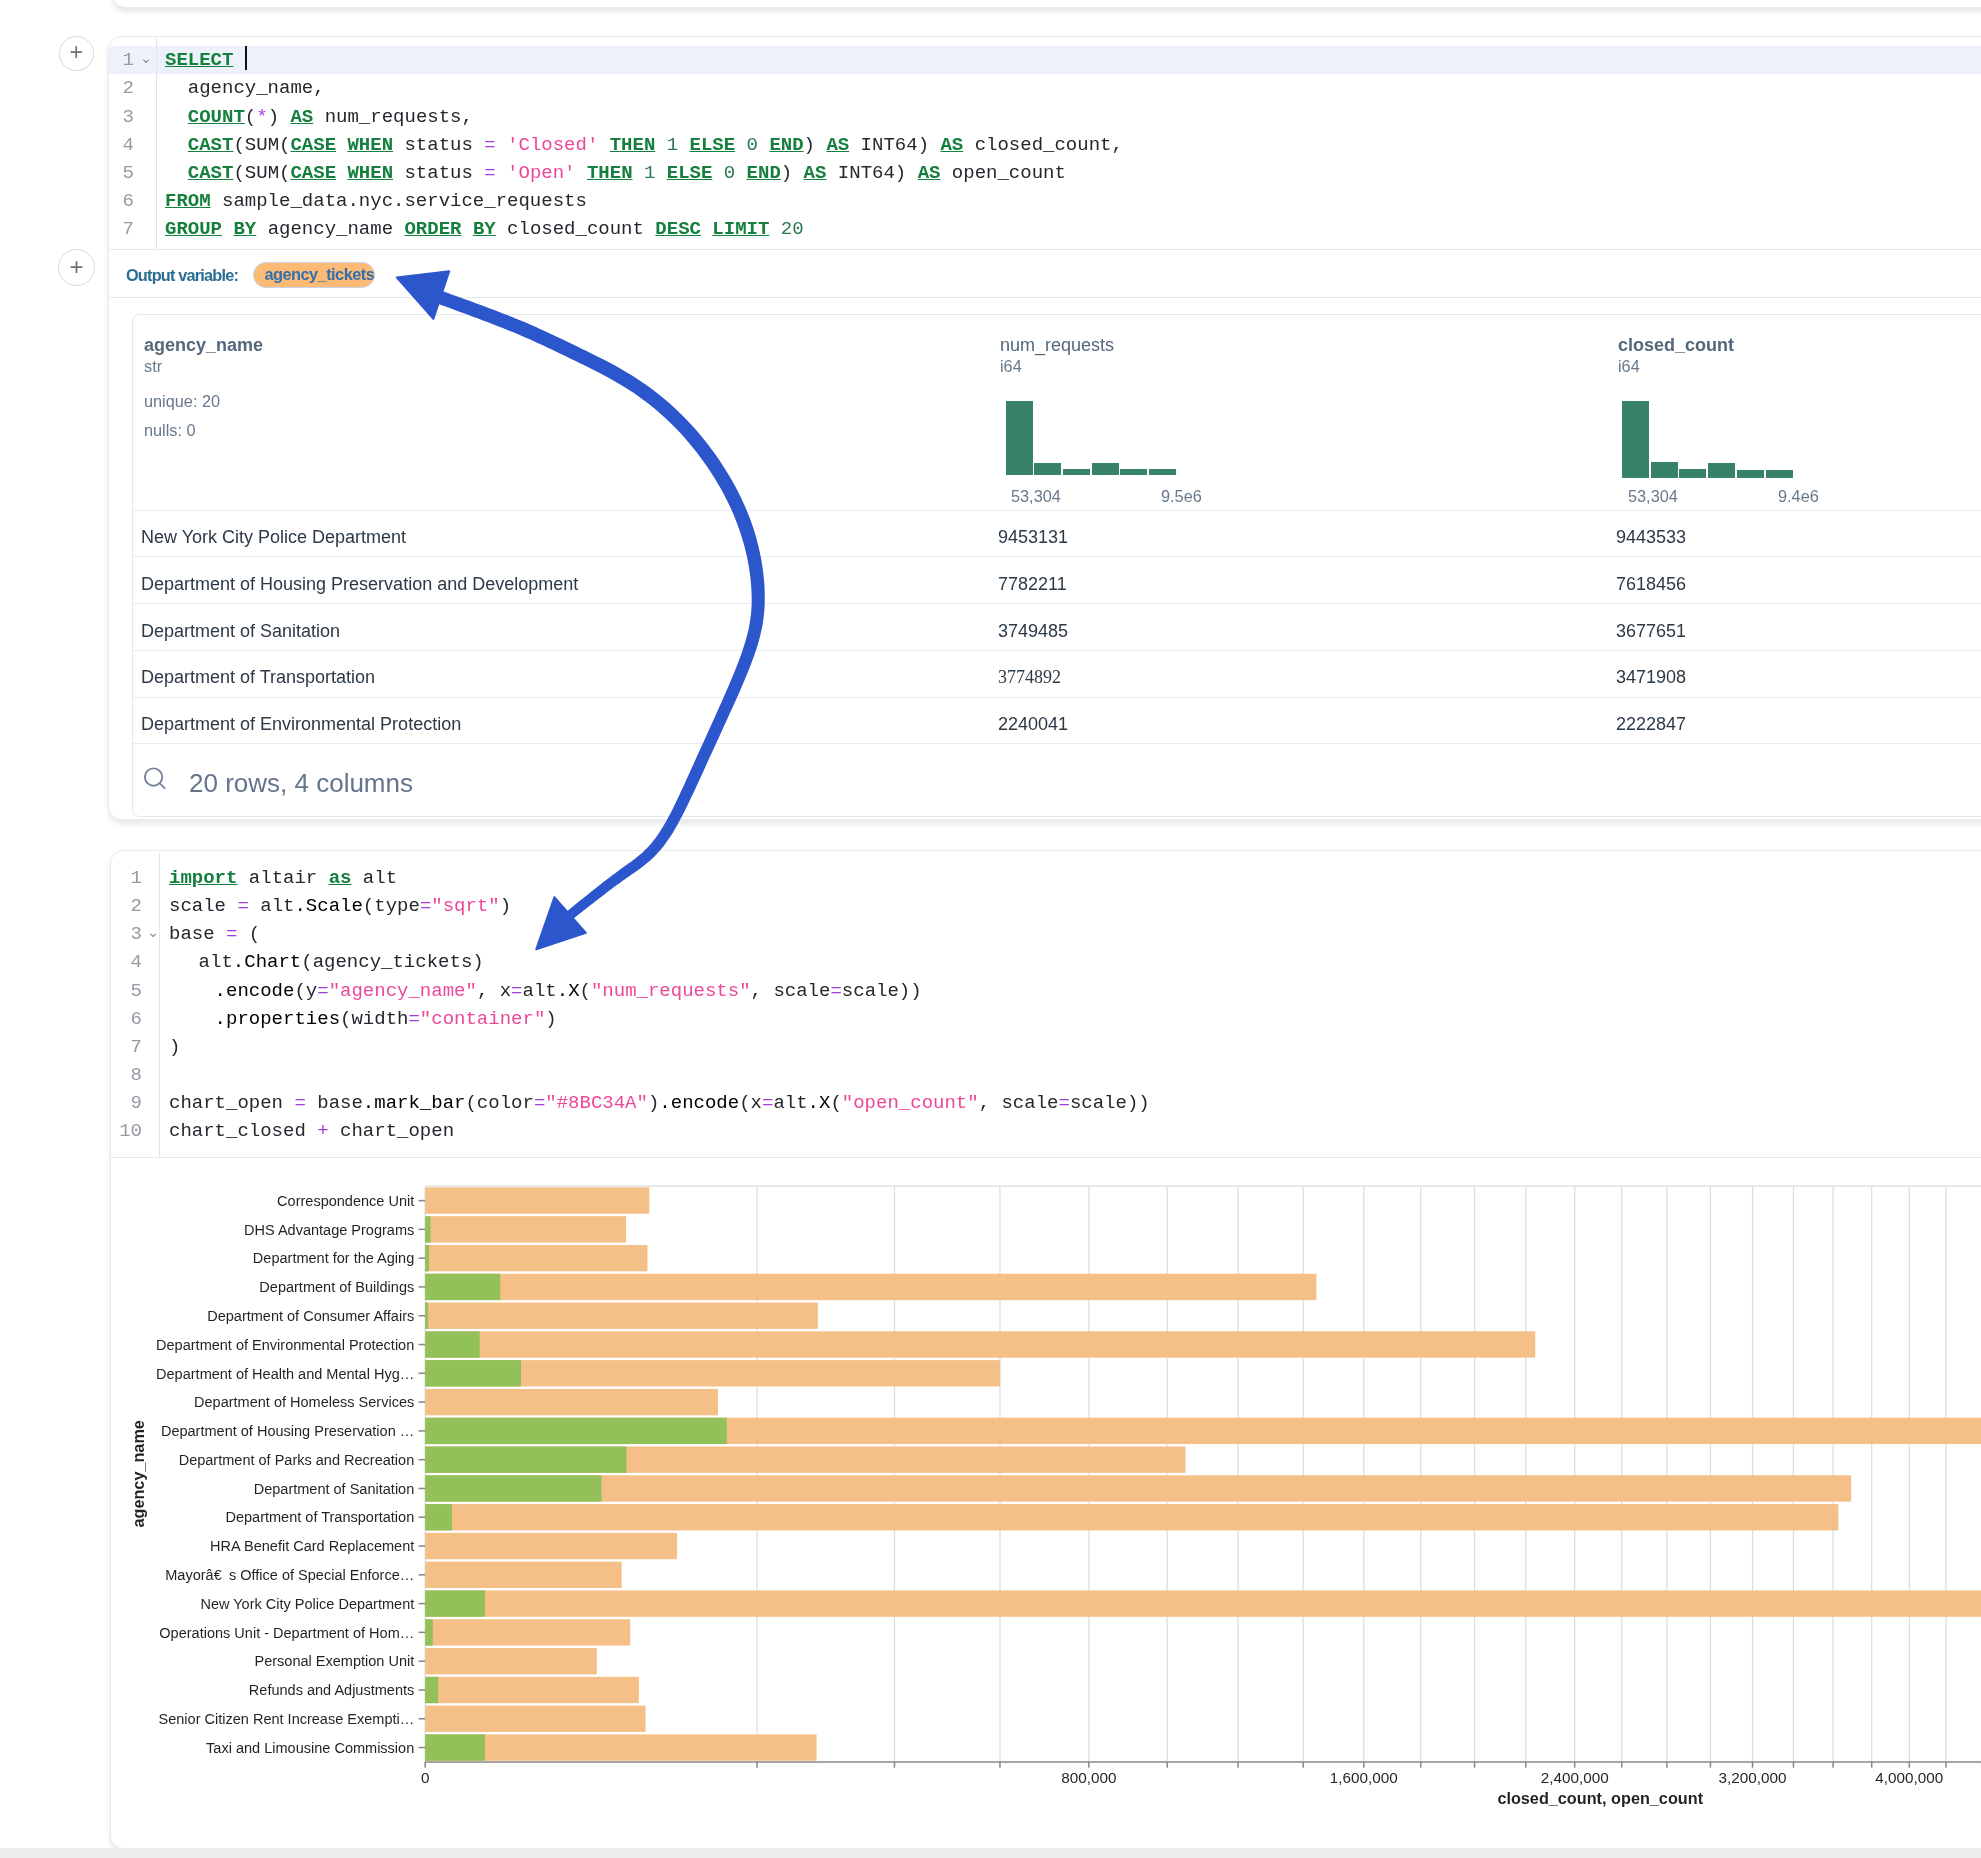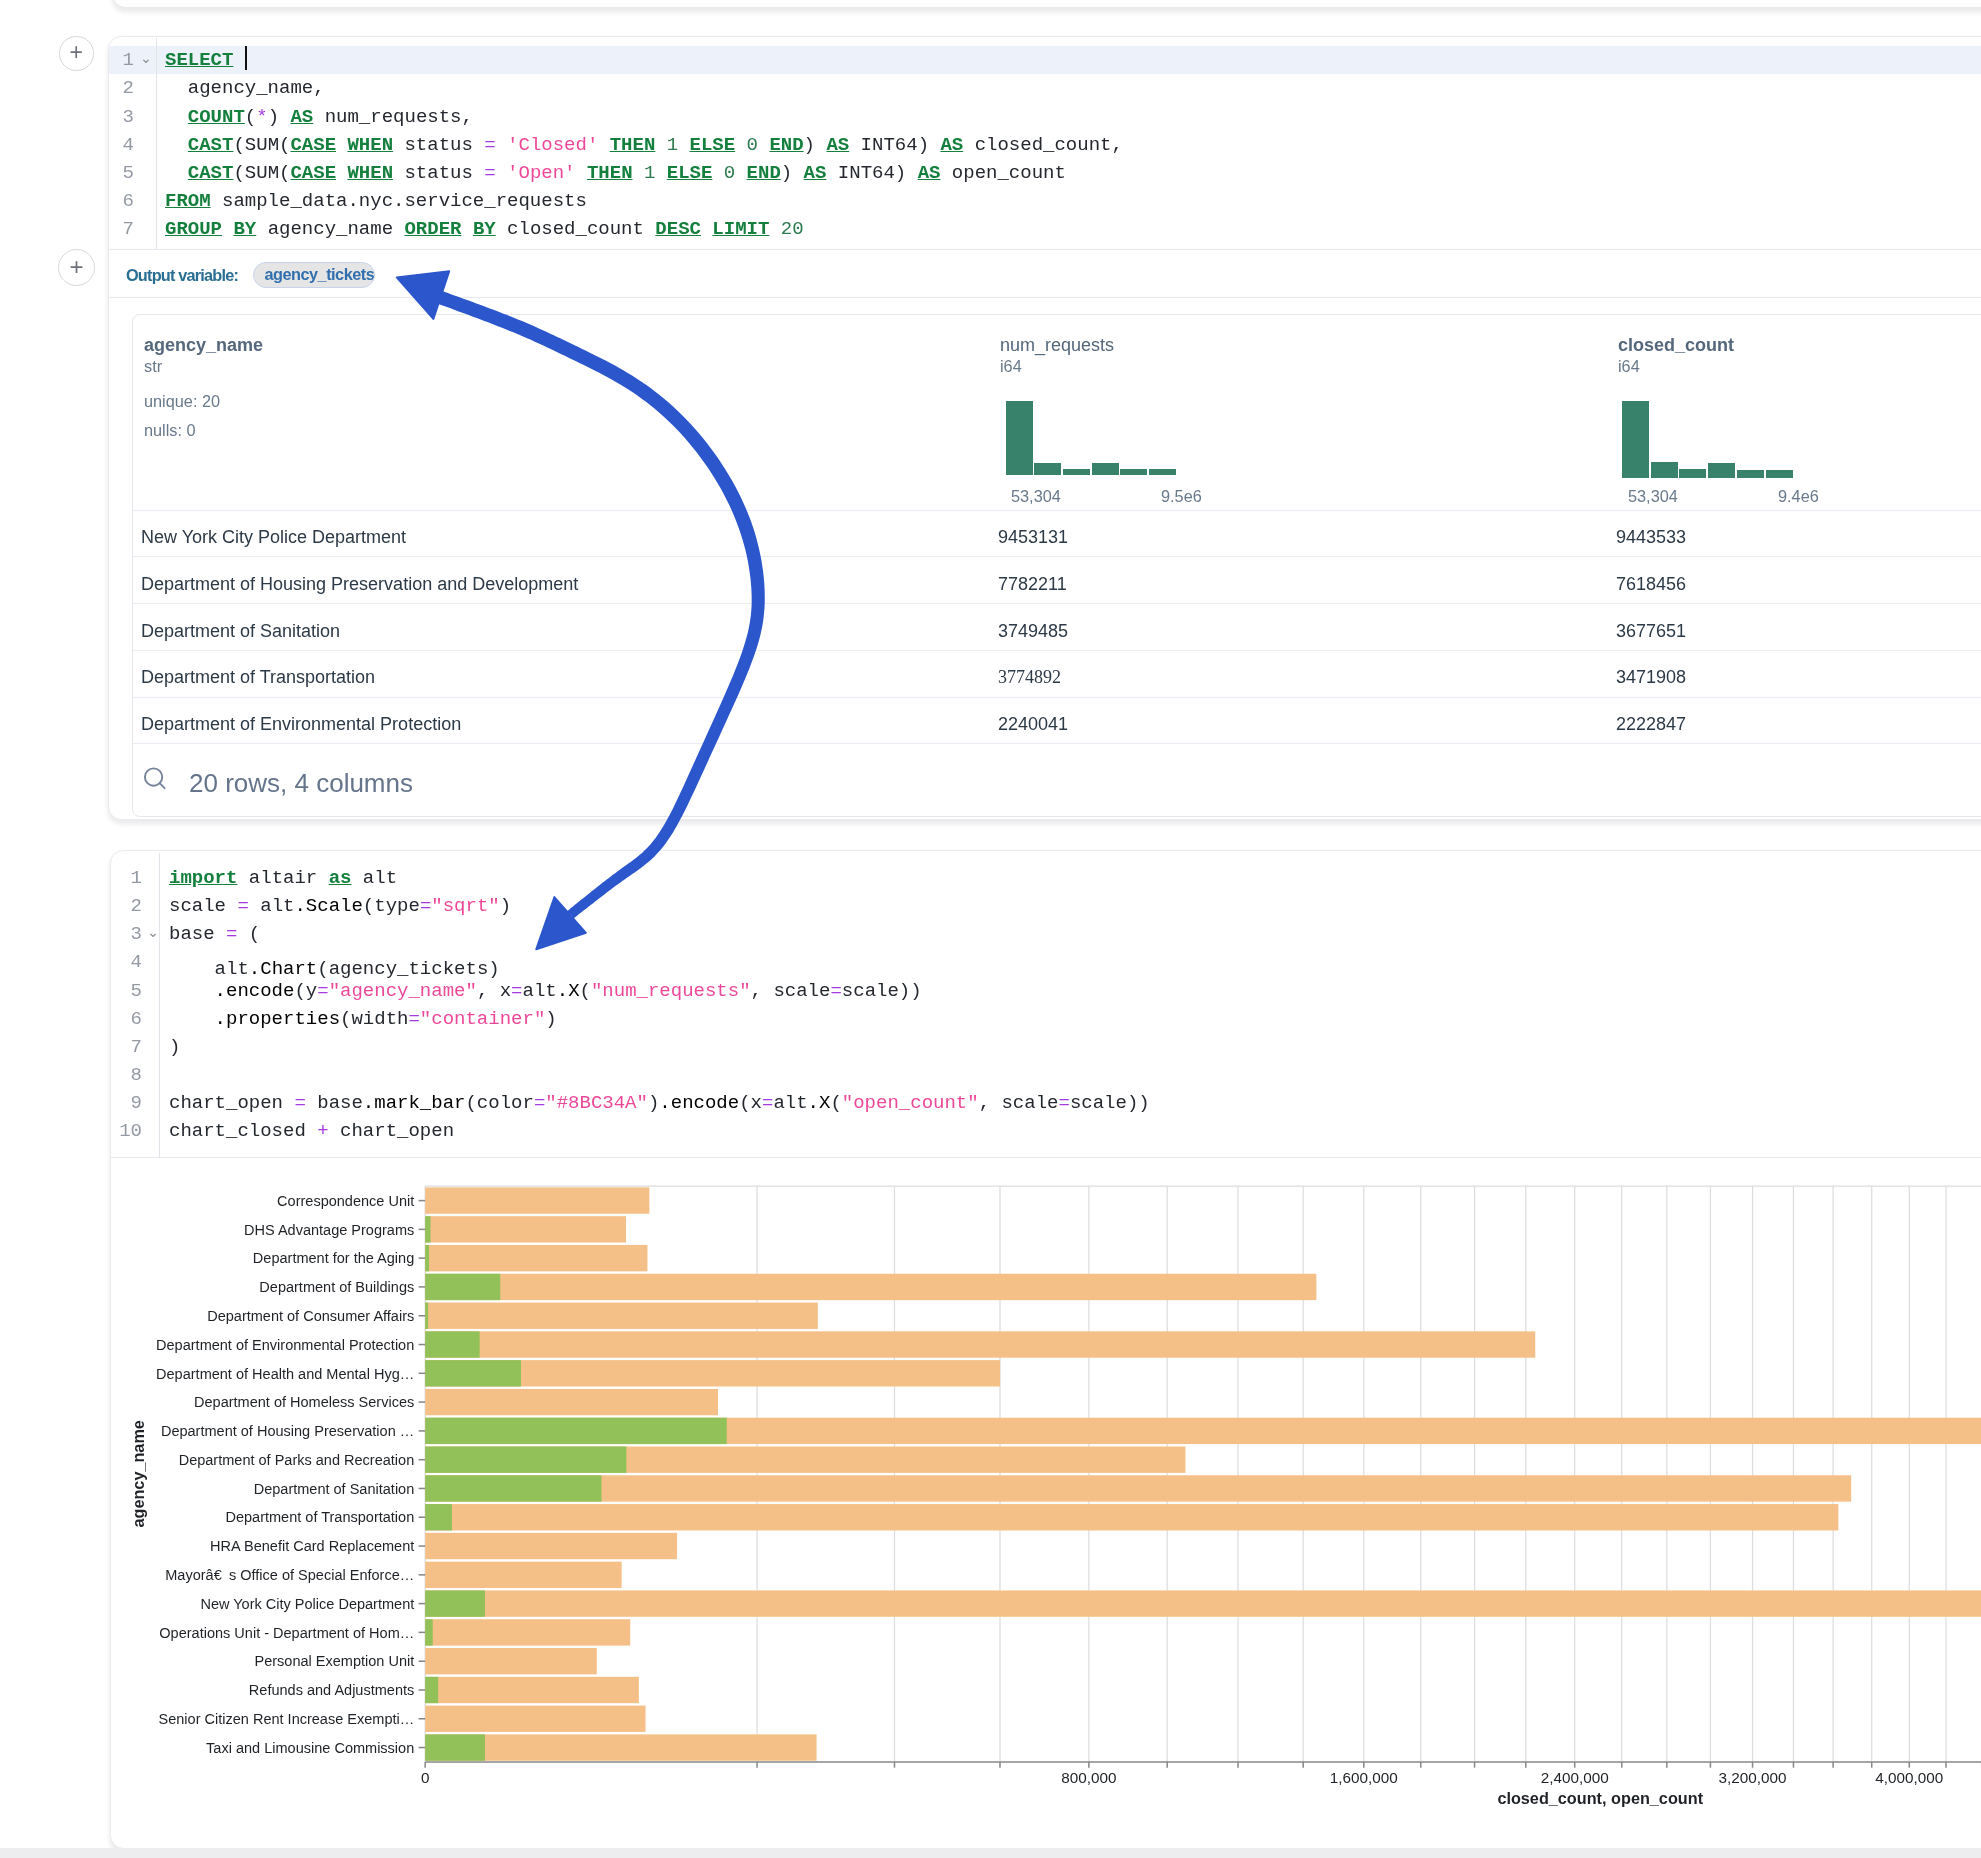--- a/index.html
+++ b/index.html
@@ -34,21 +34,21 @@
 <div class="codeline" style="left:165px;top:131px;">  <span class="k">CAST</span>(SUM(<span class="k">CASE</span> <span class="k">WHEN</span> status <span class="o">=</span> <span class="s">'Closed'</span> <span class="k">THEN</span> <span class="n">1</span> <span class="k">ELSE</span> <span class="n">0</span> <span class="k">END</span>) <span class="k">AS</span> INT64) <span class="k">AS</span> closed_count,</div>
 <div class="ln" style="left:77px;top:159px;width:57px;">5</div>
 <div class="codeline" style="left:165px;top:159px;">  <span class="k">CAST</span>(SUM(<span class="k">CASE</span> <span class="k">WHEN</span> status <span class="o">=</span> <span class="s">'Open'</span> <span class="k">THEN</span> <span class="n">1</span> <span class="k">ELSE</span> <span class="n">0</span> <span class="k">END</span>) <span class="k">AS</span> INT64) <span class="k">AS</span> open_count</div>
 <div class="ln" style="left:77px;top:187px;width:57px;">6</div>
 <div class="codeline" style="left:165px;top:187px;"><span class="k">FROM</span> sample_data.nyc.service_requests</div>
 <div class="ln" style="left:77px;top:215px;width:57px;">7</div>
 <div class="codeline" style="left:165px;top:215px;"><span class="k">GROUP</span> <span class="k">BY</span> agency_name <span class="k">ORDER</span> <span class="k">BY</span> closed_count <span class="k">DESC</span> <span class="k">LIMIT</span> <span class="n">20</span></div>
 <div class="vline" style="left:156px;top:38px;height:211px;"></div>
 <div class="hline" style="left:109px;top:249px;width:1873px;"></div>
 <div style="position:absolute;left:126px;top:266px;font-size:16.3px;letter-spacing:-0.8px;font-weight:bold;color:#2A6E93;">Output variable:</div>
-<div style="position:absolute;left:253px;top:262px;width:120px;height:24px;border:1.4px solid #c7d4eb;border-radius:13.4px;overflow:hidden;background:#e5e5e5;">
+<div style="position:absolute;left:253px;top:262px;width:120px;height:24px;border:1.4px solid #c7d4eb;border-radius:13.4px;overflow:hidden;background:#fdba74;">
       <div style="position:absolute;left:10.5px;top:1.9px;font-size:16.3px;letter-spacing:-0.5px;font-weight:bold;color:#316FAE;white-space:nowrap;">agency_tickets</div>
     </div>
 <div class="hline" style="left:109px;top:297px;width:1873px;"></div>
 <div style="position:absolute;left:132px;top:314px;width:1854px;height:501px;border:1px solid #e4e6ea;border-radius:7.6px 0 0 7.6px;background:#fff;"></div>
 <div style="position:absolute;left:144px;top:335px;font-size:18px;font-weight:bold;color:#54677B;">agency_name</div>
     <div style="position:absolute;left:144px;top:357px;font-size:16.3px;color:#68798B;">str</div>
 <div style="position:absolute;left:1000px;top:335px;font-size:18px;font-weight:normal;color:#54677B;">num_requests</div>
     <div style="position:absolute;left:1000px;top:357px;font-size:16.3px;color:#68798B;">i64</div>
 <div style="position:absolute;left:1618px;top:335px;font-size:18px;font-weight:bold;color:#54677B;">closed_count</div>
     <div style="position:absolute;left:1618px;top:357px;font-size:16.3px;color:#68798B;">i64</div>
@@ -97,21 +97,21 @@
     </svg>
 <div style="position:absolute;left:189px;top:768px;font-size:26px;color:#64748b;">20 rows, 4 columns</div>
 <div class="ln" style="left:85px;top:864px;width:57px;">1</div>
 <div class="codeline" style="left:169px;top:864px;"><span class="k">import</span> altair <span class="k">as</span> alt</div>
 <div class="ln" style="left:85px;top:892px;width:57px;">2</div>
 <div class="codeline" style="left:169px;top:892px;">scale <span class="o">=</span> alt<span class="m">.Scale</span>(type<span class="o">=</span><span class="s">"sqrt"</span>)</div>
 <div class="ln" style="left:85px;top:920px;width:57px;">3</div>
 <div style="position:absolute;left:147px;top:924px;font-size:14.3px;color:#8a9097;font-family:'Liberation Sans',sans-serif;">⌄</div>
 <div class="codeline" style="left:169px;top:920px;">base <span class="o">=</span> (</div>
 <div class="ln" style="left:85px;top:948px;width:57px;">4</div>
-<div class="codeline" style="left:169px;top:948px;margin-top:7px;">    alt<span class="m">.Chart</span>(agency_tickets)</div>
+<div class="codeline" style="left:153px;top:948px;">    alt<span class="m">.Chart</span>(agency_tickets)</div>
 <div class="ln" style="left:85px;top:977px;width:57px;">5</div>
 <div class="codeline" style="left:169px;top:977px;">    <span class="m">.encode</span>(y<span class="o">=</span><span class="s">"agency_name"</span>, x<span class="o">=</span>alt<span class="m">.X</span>(<span class="s">"num_requests"</span>, scale<span class="o">=</span>scale))</div>
 <div class="ln" style="left:85px;top:1005px;width:57px;">6</div>
 <div class="codeline" style="left:169px;top:1005px;">    <span class="m">.properties</span>(width<span class="o">=</span><span class="s">"container"</span>)</div>
 <div class="ln" style="left:85px;top:1033px;width:57px;">7</div>
 <div class="codeline" style="left:169px;top:1033px;">)</div>
 <div class="ln" style="left:85px;top:1061px;width:57px;">8</div>
 <div class="ln" style="left:85px;top:1089px;width:57px;">9</div>
 <div class="codeline" style="left:169px;top:1089px;">chart_open <span class="o">=</span> base<span class="m">.mark_bar</span>(color<span class="o">=</span><span class="s">"#8BC34A"</span>)<span class="m">.encode</span>(x<span class="o">=</span>alt<span class="m">.X</span>(<span class="s">"open_count"</span>, scale<span class="o">=</span>scale))</div>
 <div class="ln" style="left:85px;top:1117px;width:57px;">10</div>

